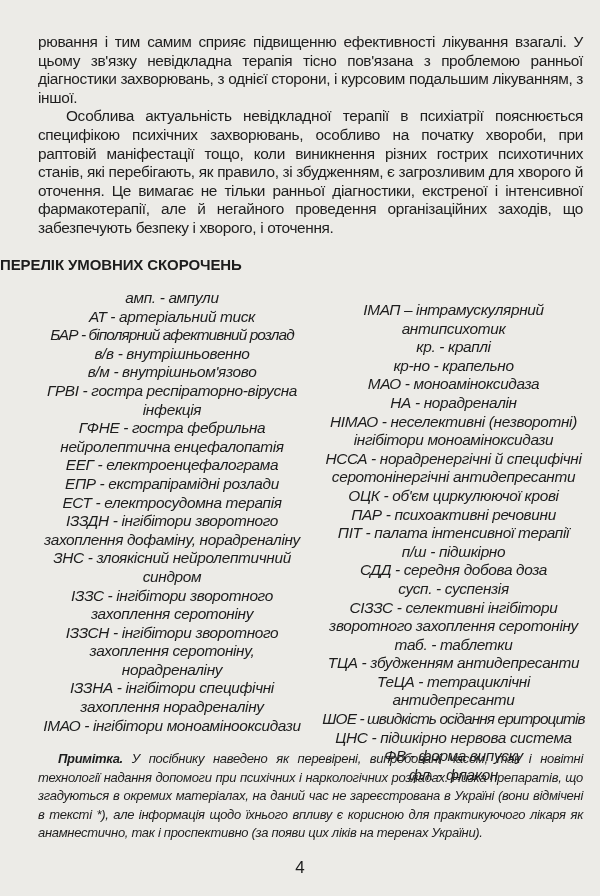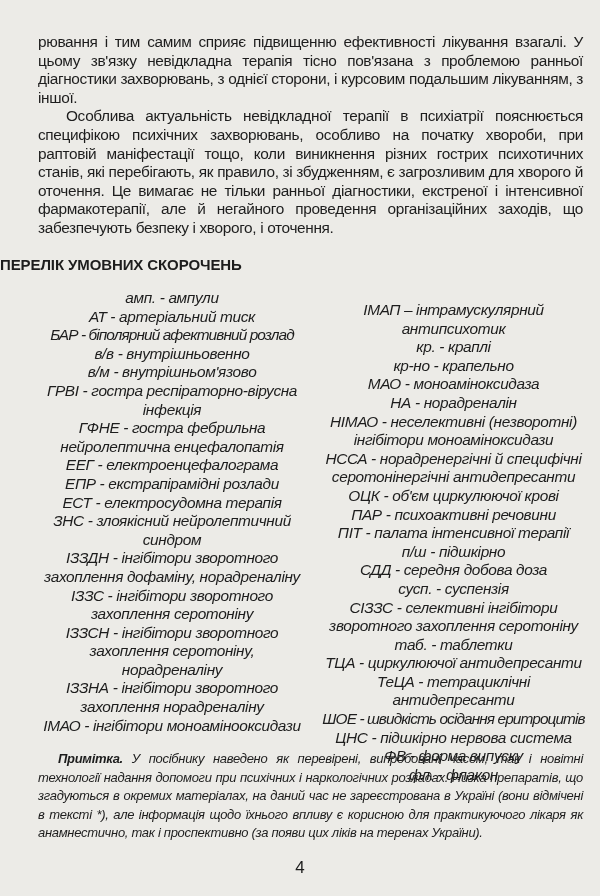--- a/index.html
+++ b/index.html
@@ -60,45 +60,45 @@
     <span class="abbr">амп. - ампули</span>
     <span class="abbr">АТ - артеріальний тиск</span>
     <span class="abbr" style="letter-spacing:-0.9px;white-space:nowrap">БАР - біполярний афективний розлад</span>
     <span class="abbr">в/в - внутрішньовенно</span>
     <span class="abbr">в/м - внутрішньом'язово</span>
     <span class="abbr">ГРВІ - гостра респіраторно-вірусна інфекція</span>
     <span class="abbr">ГФНЕ - гостра фебрильна нейролептична енцефалопатія</span>
     <span class="abbr">ЕЕГ - електроенцефалограма</span>
     <span class="abbr">ЕПР - екстрапірамідні розлади</span>
     <span class="abbr">ЕСТ - електросудомна терапія</span>
+    <span class="abbr">ІЗЗДН - інгібітори зворотного захоплення дофаміну, норадреналіну</span>
     <span class="abbr">ЗНС - злоякісний нейролептичний синдром</span>
-    <span class="abbr">ІЗЗДН - інгібітори зворотного захоплення дофаміну, норадреналіну</span>
     <span class="abbr">ІЗЗС - інгібітори зворотного захоплення серотоніну</span>
     <span class="abbr">ІЗЗСН - інгібітори зворотного захоплення серотоніну, норадреналіну</span>
-    <span class="abbr">ІЗЗНА - інгібітори зворотного захоплення норадреналіну</span>
+    <span class="abbr">ІЗЗНА - інгібітори специфічні захоплення норадреналіну</span>
     <span class="abbr">ІМАО - інгібітори моноаміноокси­дази</span>
   </div>
 
   <div class="col right">
     <span class="abbr">ІМАП – інтрамускулярний антипсихотик</span>
     <span class="abbr">кр. - краплі</span>
     <span class="abbr">кр-но - крапельно</span>
     <span class="abbr">МАО - моноаміноксидаза</span>
     <span class="abbr">НА - норадреналін</span>
     <span class="abbr">НІМАО - неселективні (незворотні) інгібітори моноаміноксидази</span>
     <span class="abbr">НССА - норадренергічні й специфічні серотонінергічні антидепресанти</span>
     <span class="abbr">ОЦК - об'єм циркулюючої крові</span>
     <span class="abbr">ПАР - психоактивні речовини</span>
     <span class="abbr">ПІТ - палата інтенсивної терапії</span>
     <span class="abbr">п/ш - підшкірно</span>
     <span class="abbr">СДД - середня добова доза</span>
     <span class="abbr">сусп. - суспензія</span>
     <span class="abbr">СІЗЗС - селективні інгібітори зворотного захоплення серотоніну</span>
     <span class="abbr">таб. - таблетки</span>
-    <span class="abbr">ТЦА - циркулюючої антидепресанти</span>
+    <span class="abbr">ТЦА - збудженням антидепресанти</span>
     <span class="abbr">ТеЦА - тетрациклічні антидепресанти</span>
     <span class="abbr" style="letter-spacing:-0.9px;white-space:nowrap">ШОЕ - швидкість осідання еритроцитів</span>
     <span class="abbr">ЦНС - підшкірно нервова система</span>
     <span class="abbr">ФВ - форма випуску</span>
     <span class="abbr">фл. - флакон</span>
   </div>
 
   <div class="note">
     <p><span class="note-label">Примітка.</span><span> У посібнику наведено як перевірені, випробовані часом, так і новітні технології надання допомоги при психічних і наркологічних розладах. Низка препаратів, що згадуються в окремих матеріалах, на даний час не зареєстрована в Україні (вони відмічені в тексті *), але інформація щодо їхнього впливу є корисною для практикуючого лікаря як анамнестично, так і проспективно (за появи цих ліків на теренах України).</span></p>
   </div>

